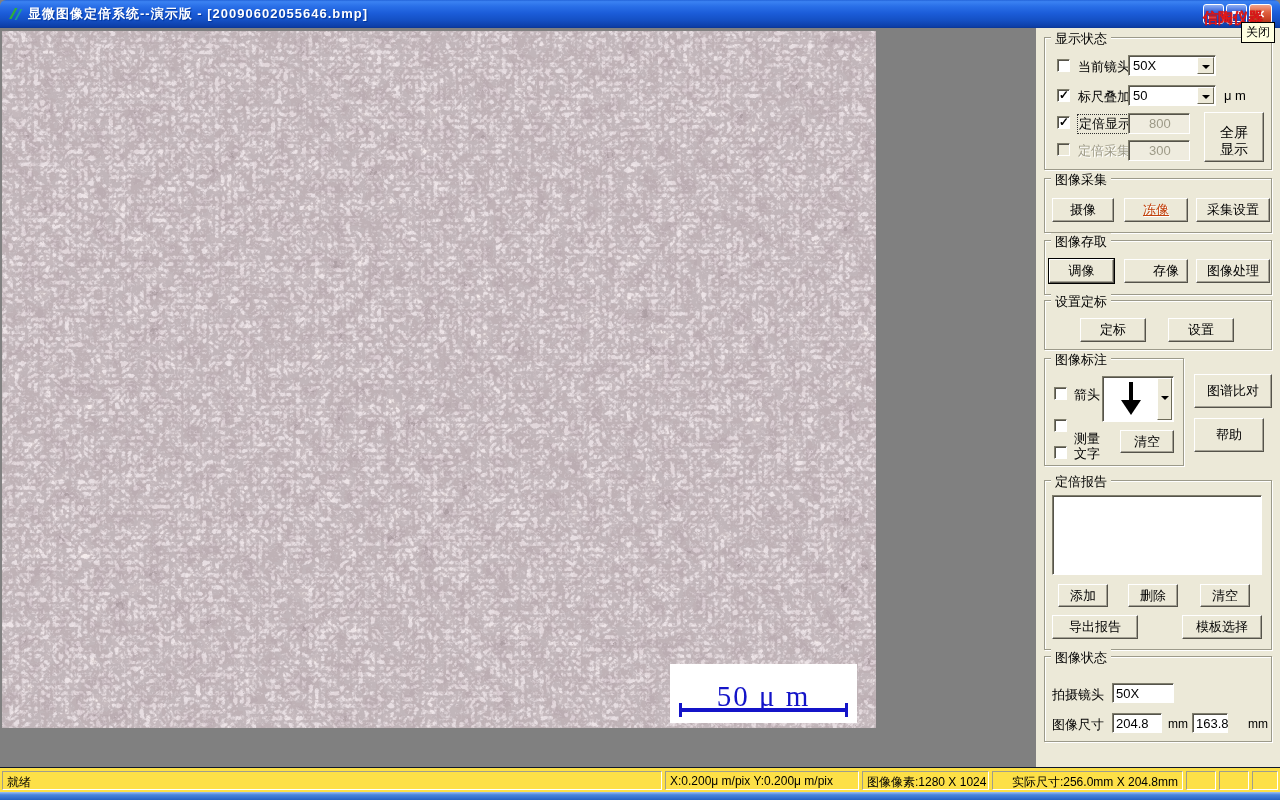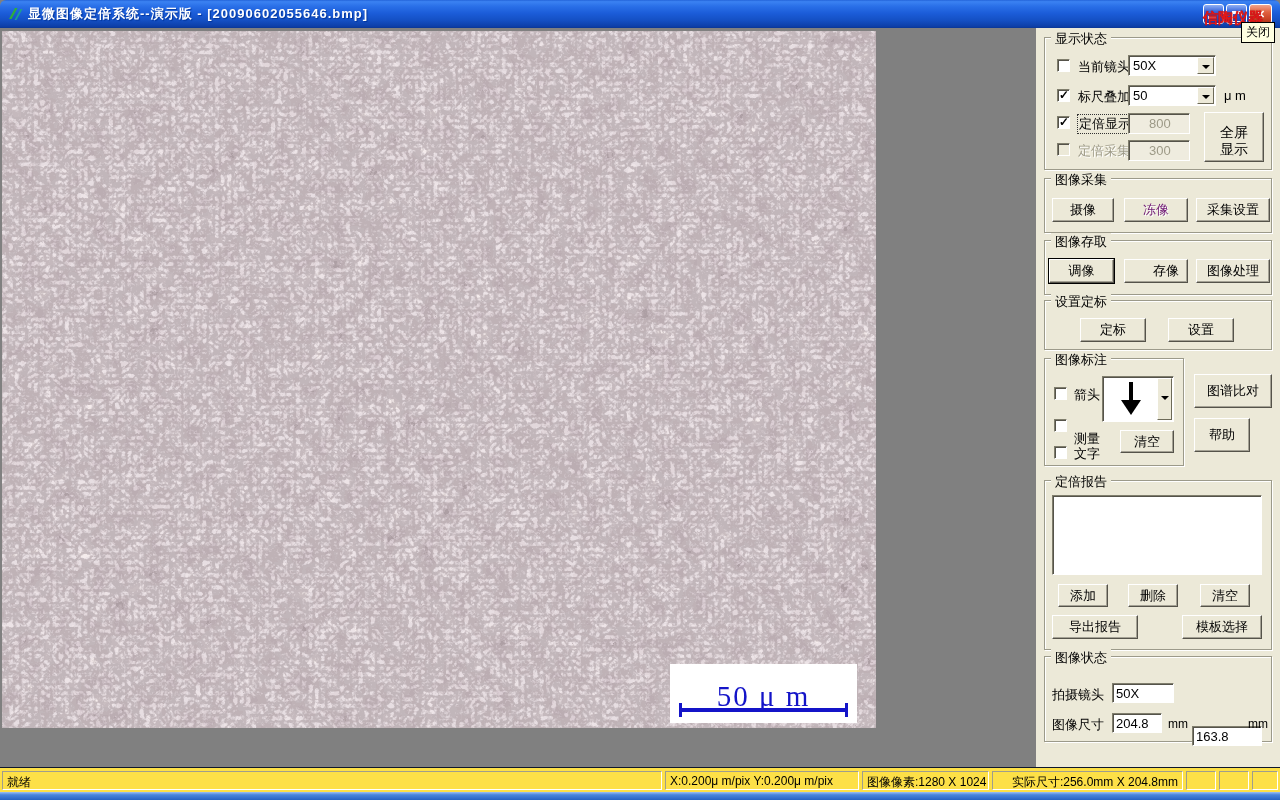--- a/index.html
+++ b/index.html
@@ -64,21 +64,21 @@
   .combo .val { position:absolute; left:4px; top:2px; font-size:13px; }
   .combo .cbtn { position:absolute; right:1px; top:1px; bottom:1px; width:17px; background:#ece9d8;
     border:1px solid; border-color:#fff #6d6a58 #6d6a58 #fff; }
   .combo .cbtn::after { content:""; position:absolute; left:4px; top:7px;
     border:4px solid transparent; border-top:4px solid #000; }
 
   .btn { position:absolute; background:#ece9d8; border:1px solid; border-color:#fff #55534a #55534a #fff;
     box-shadow:inset -1px -1px 0 #a5a295; font-size:13px; color:#000; text-align:center;
     font-family:"Liberation Sans", sans-serif; cursor:default; }
   .btn.default { box-shadow:inset -1px -1px 0 #a5a295, 0 0 0 1px #000; }
-  .btn.disabled { color:#701a75; text-shadow:1px 1px 0 #fff; }
+  .btn.disabled { color:#c2410c; text-shadow:1px 1px 0 #fff;text-decoration:underline; }
 
   .arrow-combo { position:absolute; background:#fff; border:1px solid; border-color:#807e6d #fff #fff #807e6d;
     box-shadow:inset 1px 1px 0 #55534a; }
   .arrow-combo .dd { position:absolute; right:1px; top:1px; bottom:1px; width:15px; background:#ece9d8;
     border:1px solid; border-color:#fff #6d6a58 #6d6a58 #fff; }
   .arrow-combo .dd::after { content:""; position:absolute; left:3px; top:17px;
     border:4px solid transparent; border-top:4px solid #000; }
   .arrow-glyph { position:absolute; left:17px; top:5px; }
 
   .listbox { position:absolute; }
@@ -212,41 +212,41 @@
       </span>
       <span class="dd"></span>
     </div>
     <span class="checkbox" style="left:18px;top:391px;"></span>
     <span class="lbl" style="left:38px;top:390px;margin-top:12px;">测量</span>
     <button class="btn" style="left:84px;top:402px;width:54px;height:23px;">清空</button>
     <span class="checkbox" style="left:18px;top:418px;"></span>
     <span class="lbl" style="left:38px;top:417px;">文字</span>
 
     <button class="btn" style="left:158px;top:346px;width:78px;height:34px;">图谱比对</button>
-    <button class="btn" style="left:158px;top:390px;width:56px;height:34px;">帮助</button>
+    <button class="btn" style="left:158px;top:390px;width:70px;height:34px;">帮助</button>
 
     <div class="group" style="left:8px;top:452px;width:228px;height:170px;">
       <span class="group-title">定倍报告</span>
     </div>
     <div class="listbox sunken" style="left:16px;top:467px;width:210px;height:80px;"></div>
     <button class="btn" style="left:22px;top:556px;width:50px;height:23px;">添加</button>
     <button class="btn" style="left:92px;top:556px;width:50px;height:23px;">删除</button>
     <button class="btn" style="left:164px;top:556px;width:50px;height:23px;">清空</button>
     <button class="btn" style="left:16px;top:587px;width:86px;height:24px;">导出报告</button>
     <button class="btn" style="left:146px;top:587px;width:80px;height:24px;">模板选择</button>
 
     <div class="group" style="left:8px;top:628px;width:228px;height:86px;">
       <span class="group-title">图像状态</span>
     </div>
     <span class="lbl" style="left:16px;top:658px;">拍摄镜头</span>
     <span class="field sunken" style="left:76px;top:655px;width:62px;height:20px;">50X</span>
     <span class="lbl" style="left:16px;top:688px;">图像尺寸</span>
     <span class="field sunken" style="left:76px;top:685px;width:50px;height:20px;">204.8</span>
     <span class="lbl" style="left:132px;top:689px;font-size:12px;">mm</span>
-    <span class="field sunken" style="left:156px;top:685px;width:70px;height:20px;margin-top:13px;">163.8</span>
+    <span class="field sunken" style="left:156px;top:685px;width:36px;height:20px;">163.8</span>
     <span class="lbl" style="left:212px;top:689px;font-size:12px;">mm</span>
   </div>
 
   <div class="statusbar">
     <div class="sb-sec" style="left:2px;width:660px;">就绪</div>
     <div class="sb-sec" style="left:665px;width:194px;">X:0.200μ m/pix Y:0.200μ m/pix</div>
     <div class="sb-sec" style="left:862px;width:127px;">图像像素:1280 X 1024</div>
     <div class="sb-sec" style="left:992px;width:191px;text-align:right;">实际尺寸:256.0mm X 204.8mm</div>
     <div class="sb-sec" style="left:1186px;width:30px;"></div>
     <div class="sb-sec" style="left:1219px;width:30px;"></div>

